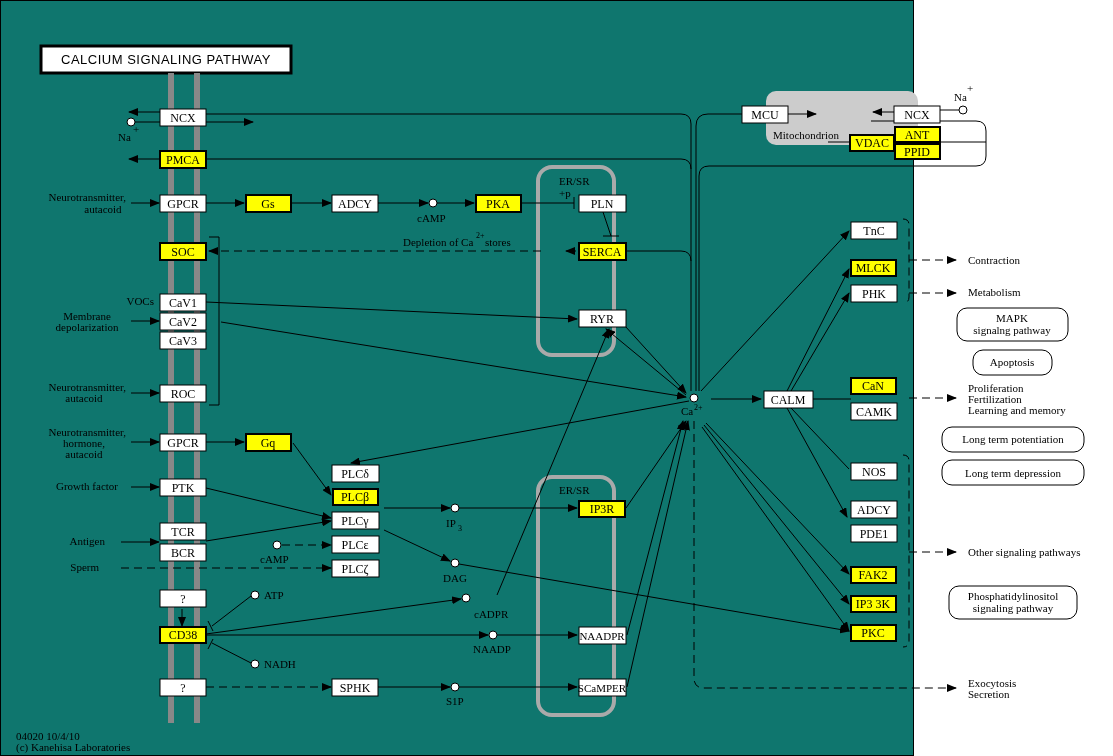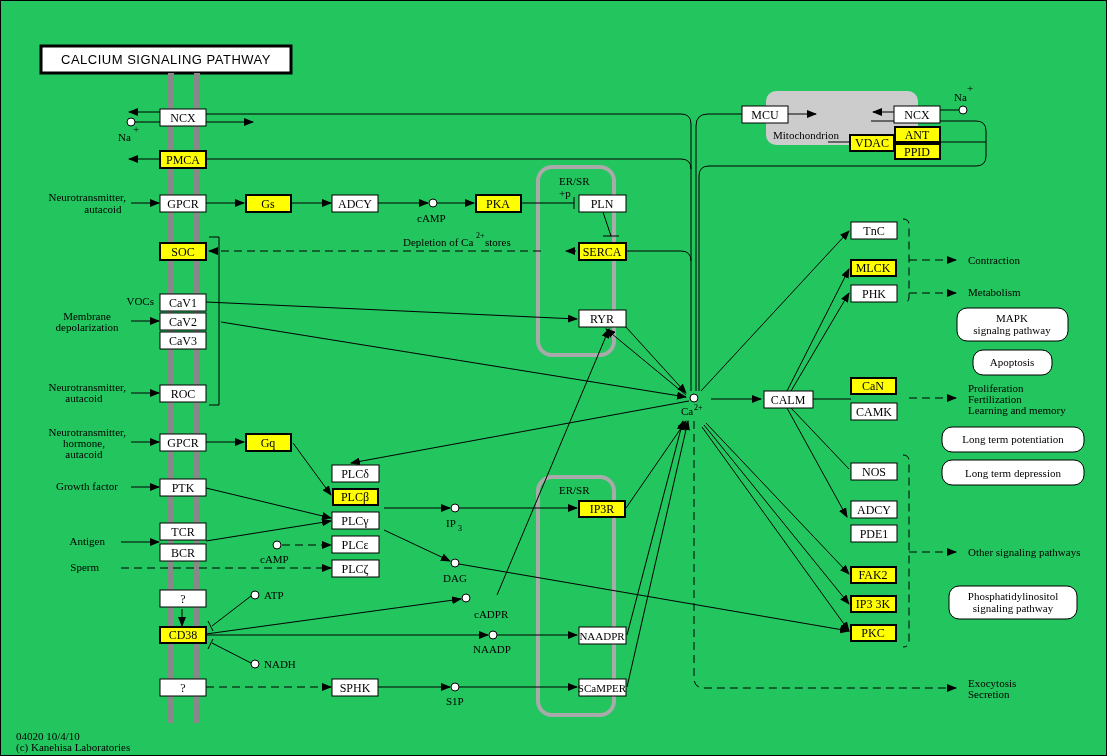--- a/index.html
+++ b/index.html
@@ -1,17 +1,17 @@
 <!DOCTYPE html>
 <html><head>
 <meta charset="utf-8">
 <style>
   html, body { margin: 0; padding: 0; background: #ffffff; }
   body { width: 1113px; height: 756px; overflow: hidden; }
-  #canvas { position: relative; width: 1107px; height: 756px; background: #22c55e; border: 1px solid #000; box-sizing: border-box; }
+  #canvas { position: relative; width: 914px; height: 756px; background: #0f766e; border: 1px solid #000; box-sizing: border-box; }
   svg { position: absolute; left: 0; top: 0; }
   .t { font-family: "Liberation Serif", "DejaVu Serif", serif; font-size: 12px; fill: #000; }
   .ts { font-family: "Liberation Serif", "DejaVu Serif", serif; font-size: 11px; fill: #000; }
   .title { font-family: "Liberation Sans", "DejaVu Sans", sans-serif; font-size: 13px; letter-spacing: 0.5px; fill: #000; }
   .box { fill: #fff; stroke: #000; stroke-width: 1; }
   .gene-hl { fill: #ffff00; stroke: #000; stroke-width: 2; }
   .ln { stroke: #000; stroke-width: 1; fill: none; }
   .dash { stroke: #000; stroke-width: 1; fill: none; stroke-dasharray: 8 5; }
   .mem { stroke: #888; stroke-width: 6; }
   .er { fill: none; stroke: #aaa; stroke-width: 4; }

